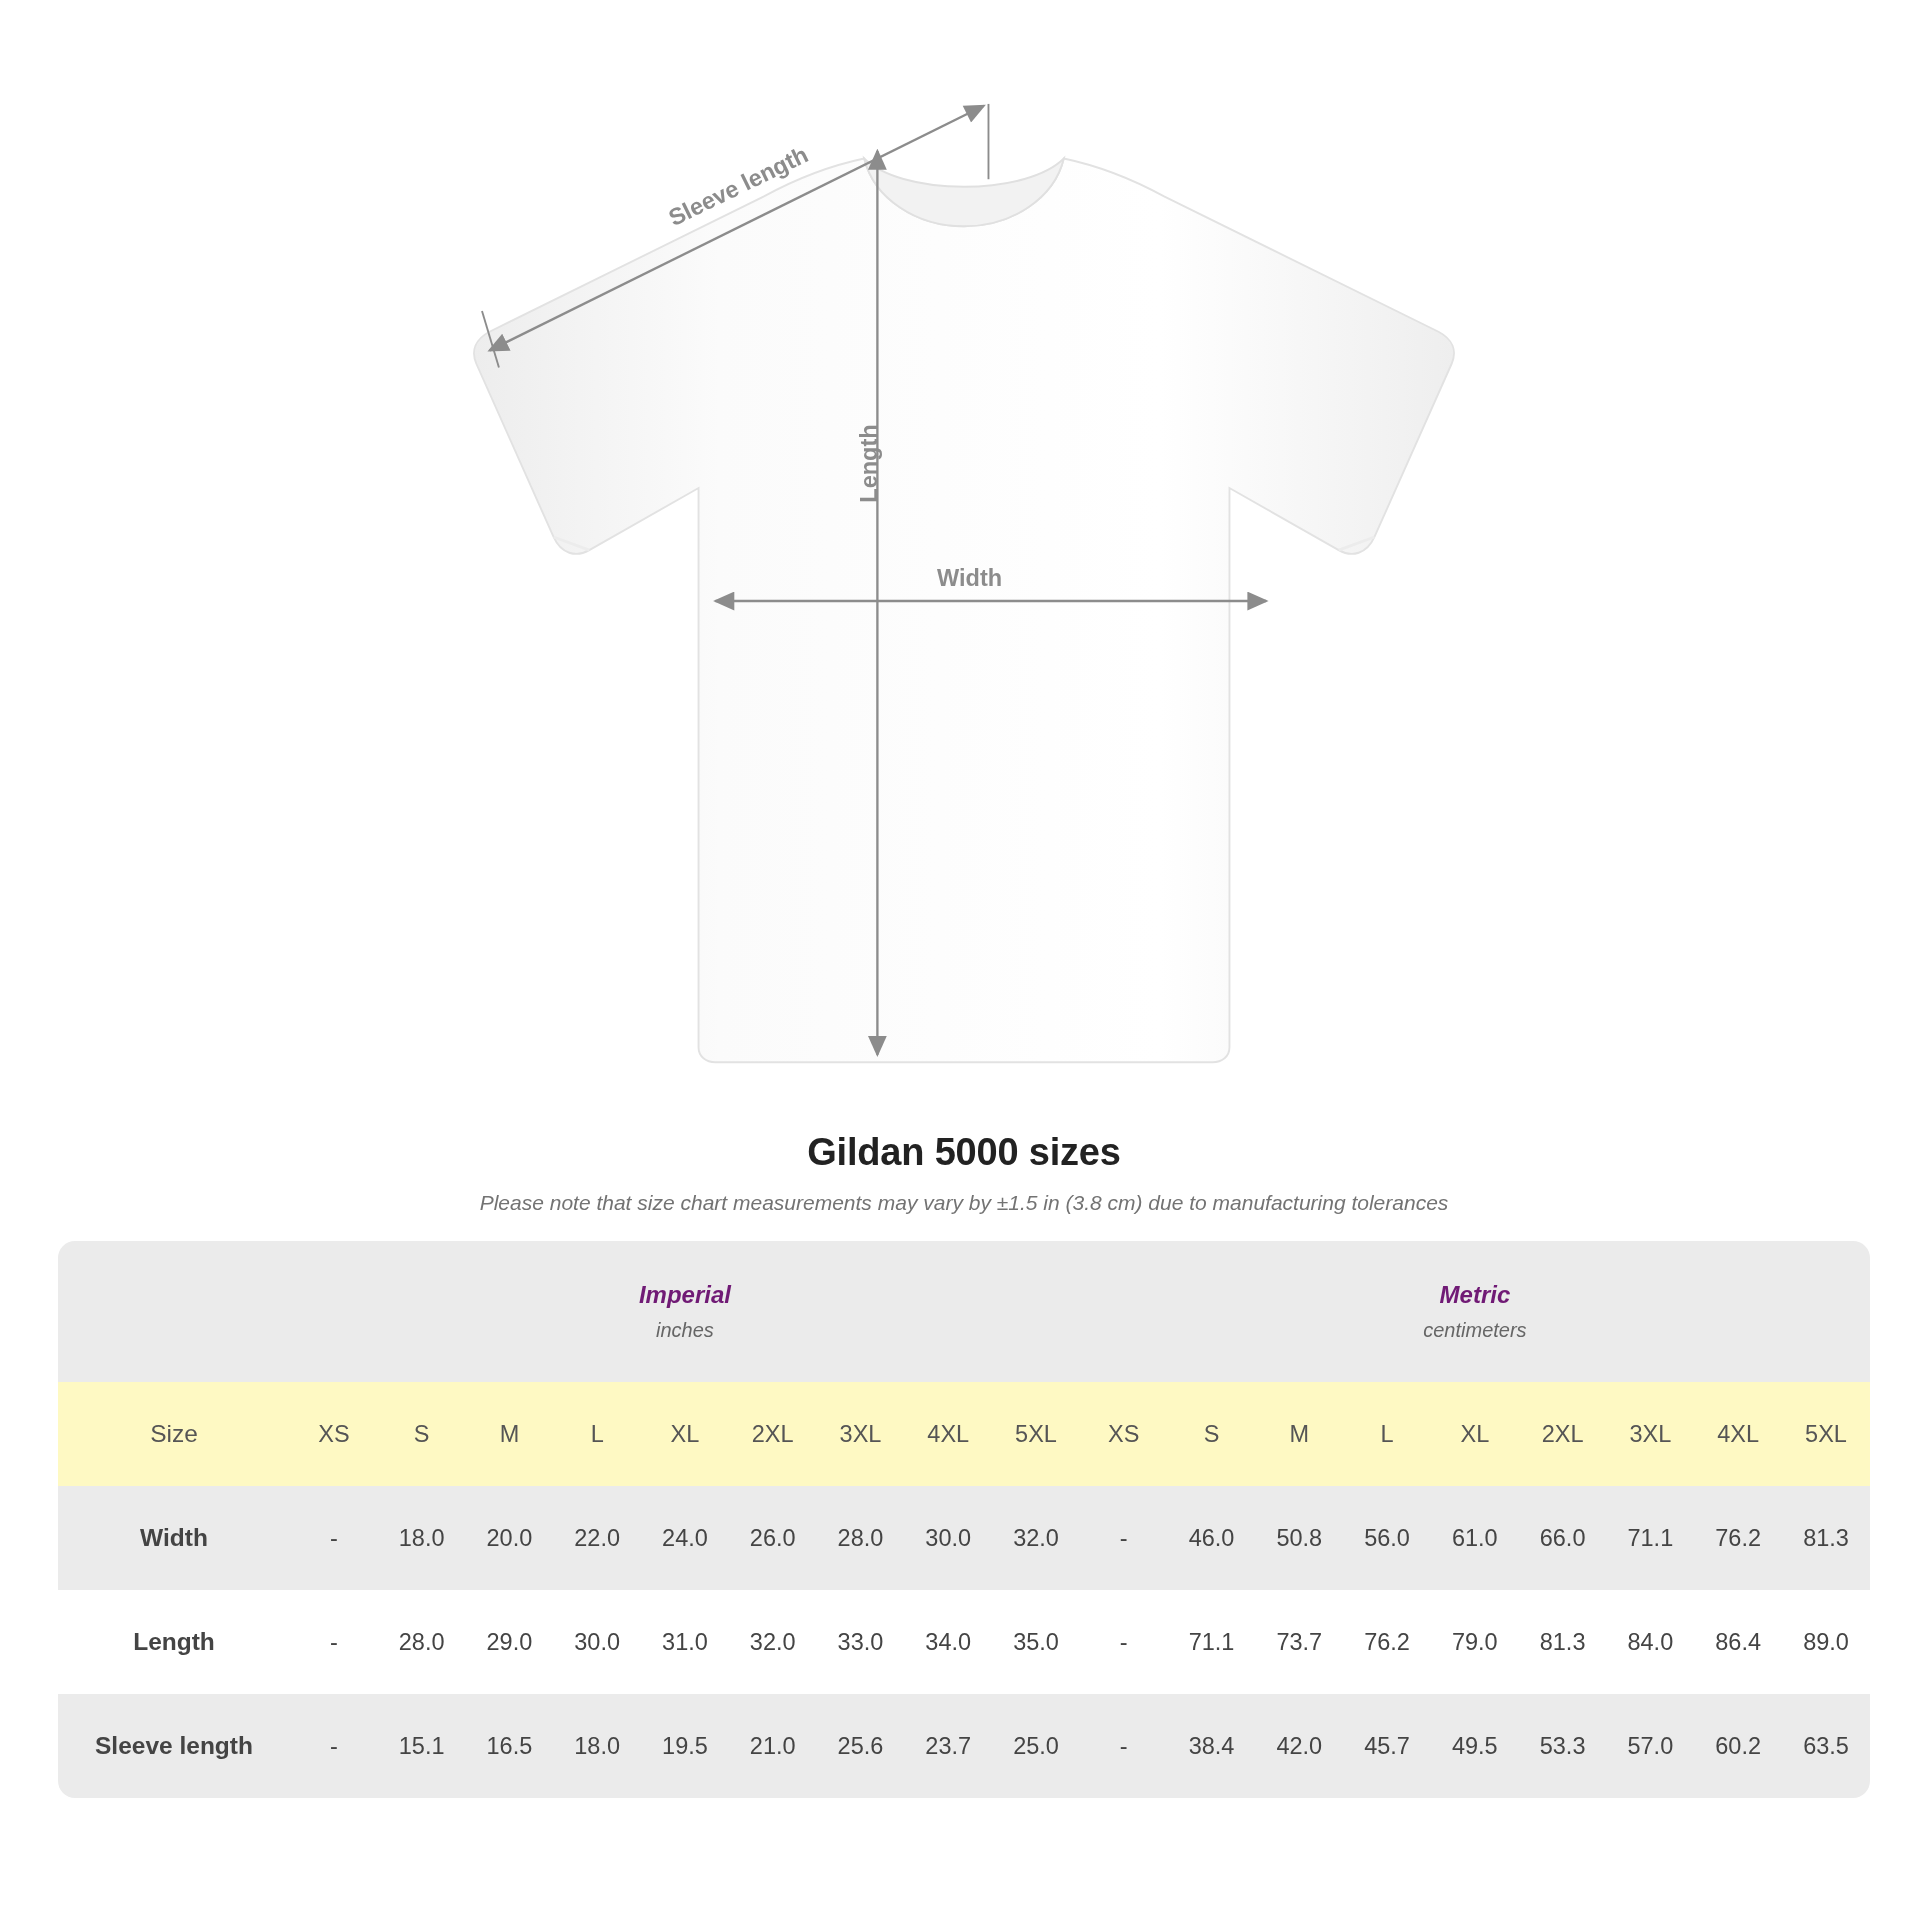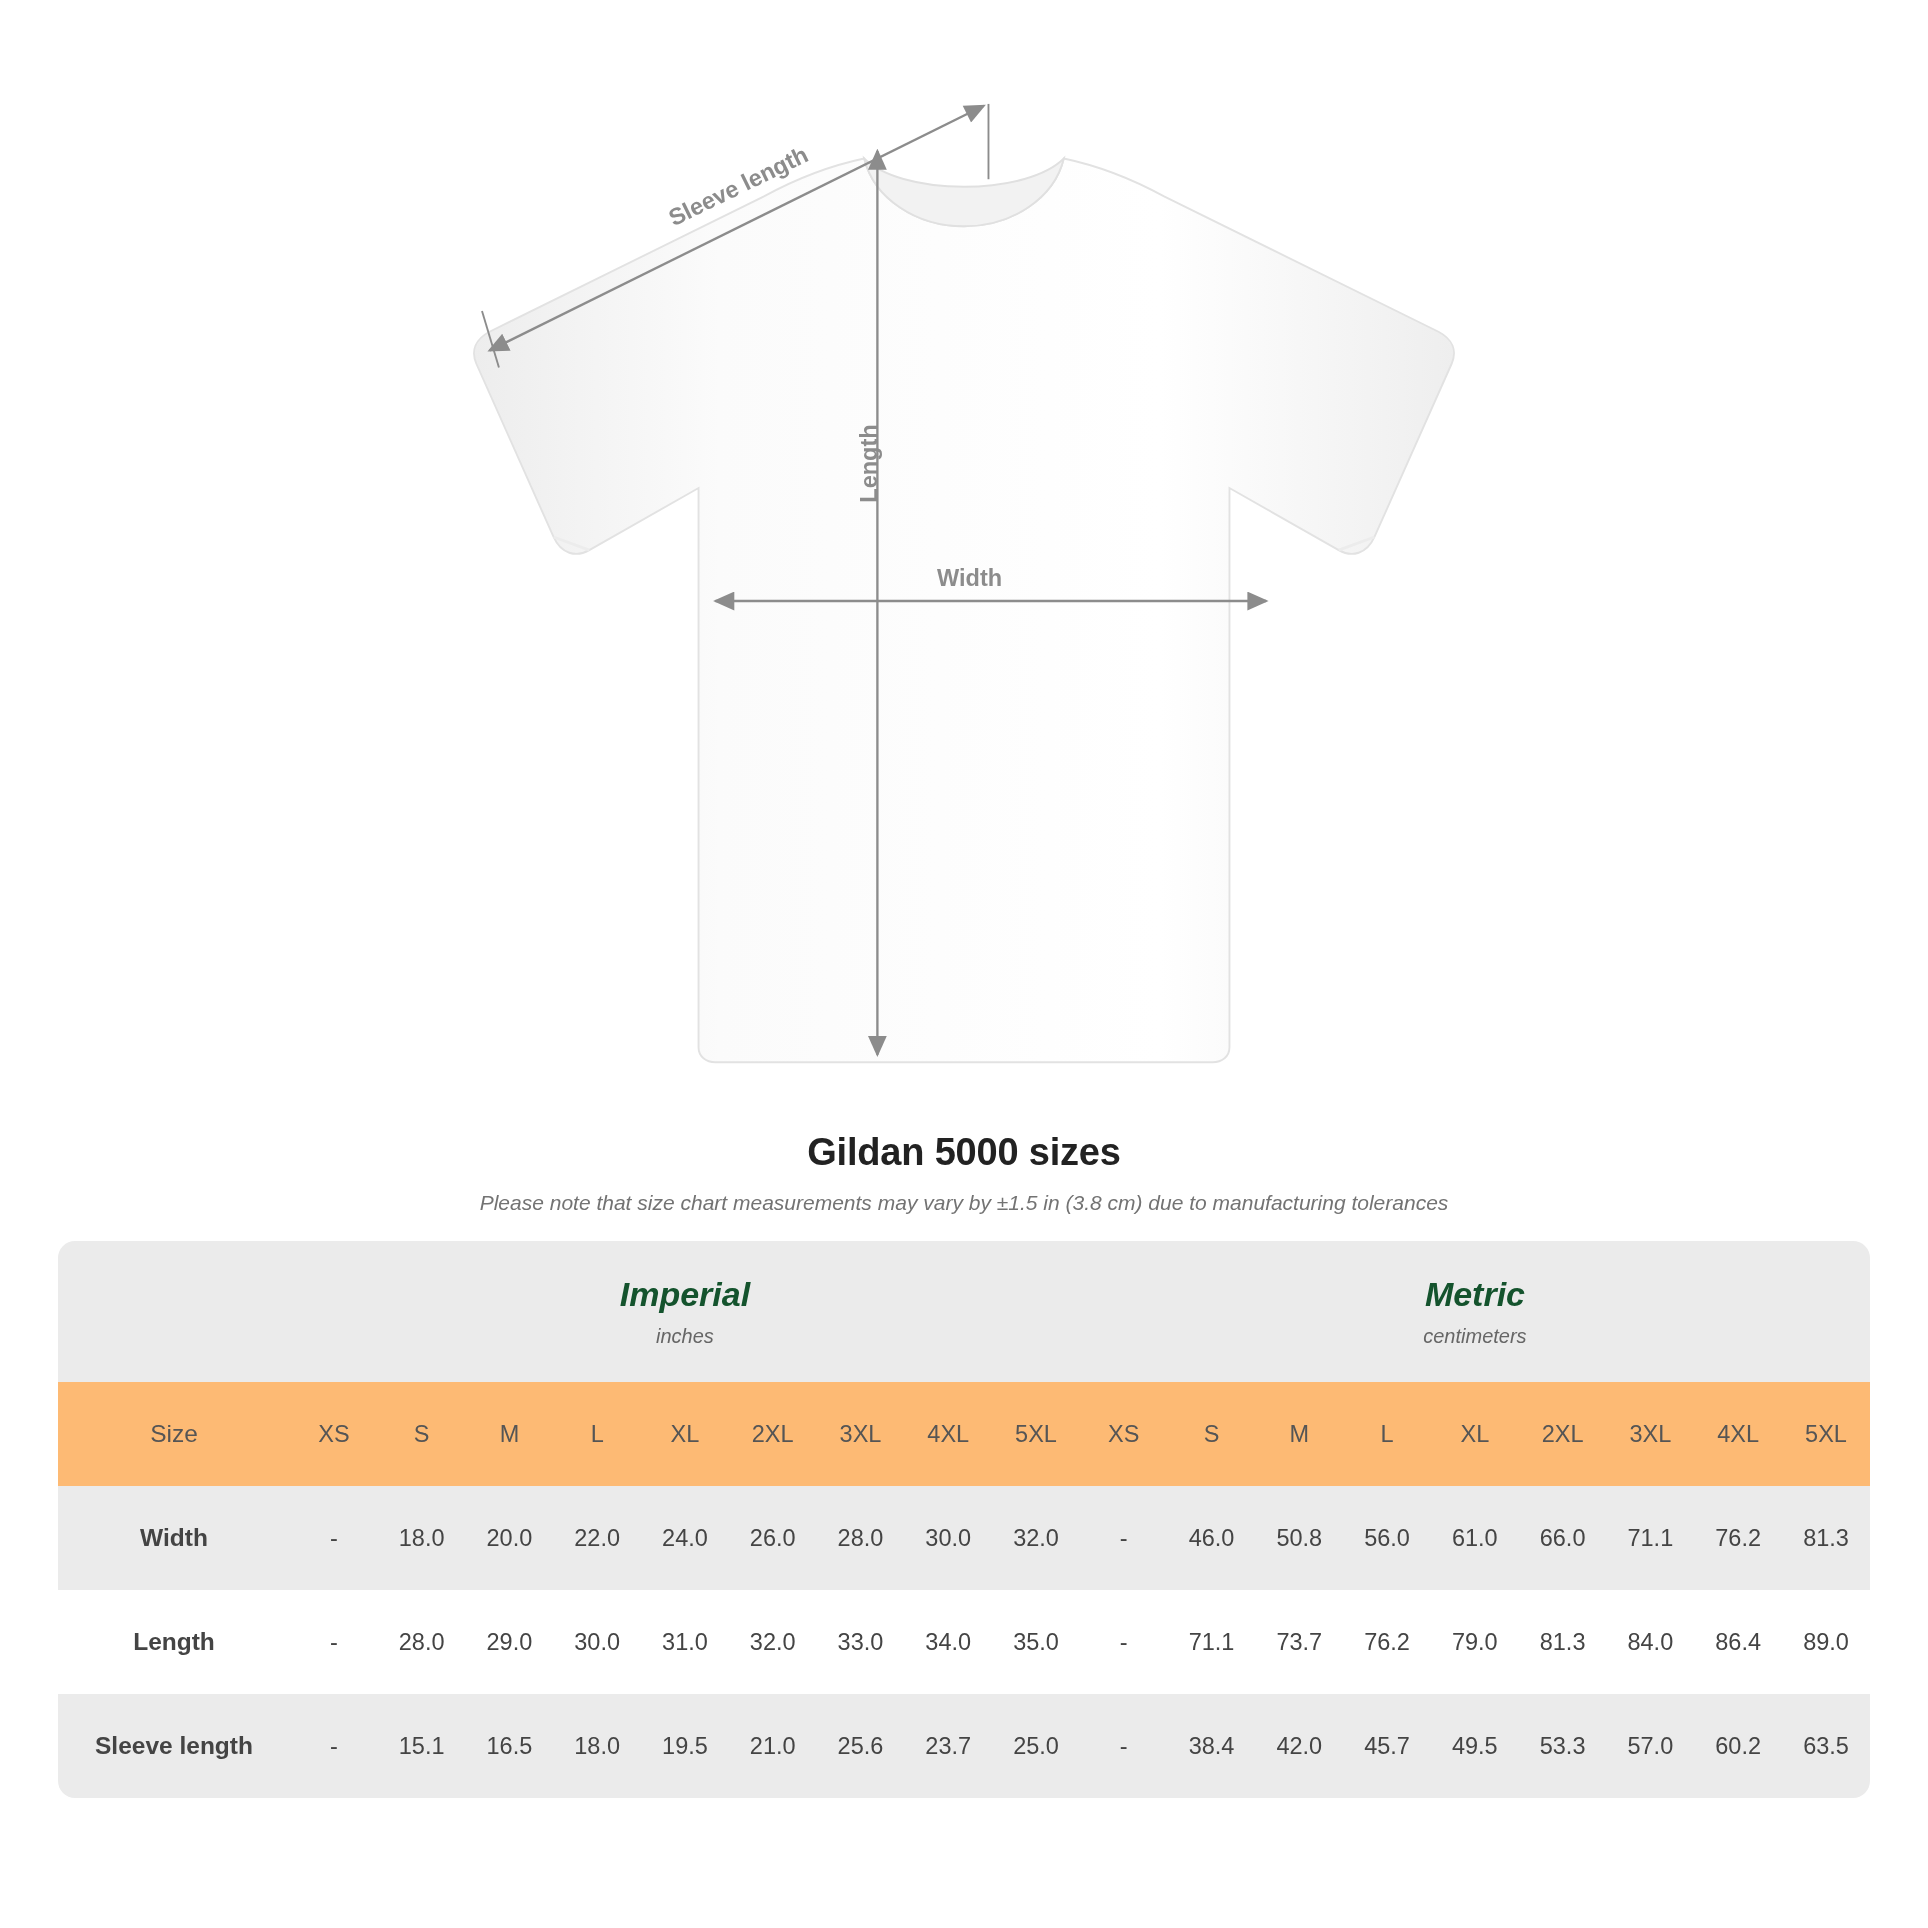--- a/index.html
+++ b/index.html
@@ -69,37 +69,37 @@
     font-weight: normal;
   }
 
   
   .unit-row td {
     background: #ebebeb;
     height: 141px;
     padding: 0;
   }
   .unit-name {
-    font-size: 34px;
+    font-size: 24px;
     font-style: italic;
     font-weight: bold;
-    color: #14532d;
+    color: #701a75;
     line-height: 1.15;
   }
   .unit-sub {
     font-size: 20px;
     font-style: italic;
     color: #666666;
     margin-top: 11px;
   }
 
   
   .size-row td {
     height: 102px;
-    background: #fdba74;
+    background: #fef9c3;
     font-size: 23.5px;
     font-weight: bold;
     color: #555555;
   }
   .size-row td.label-cell {
     font-size: 24.5px;
   }
 
   
   .data-row td {

